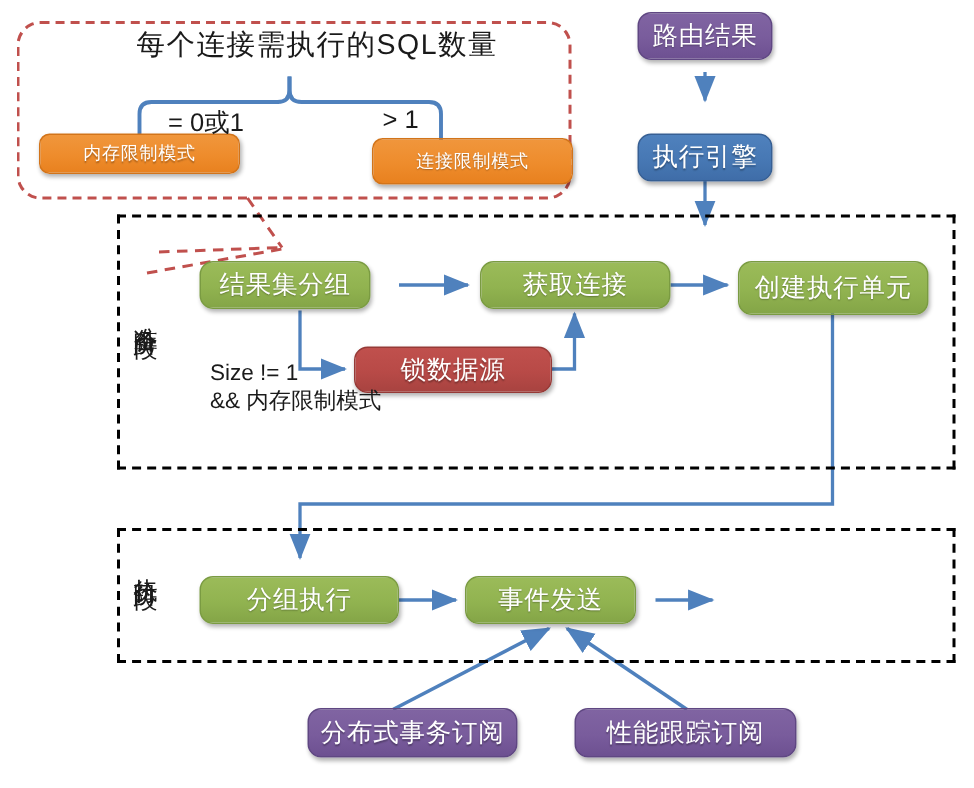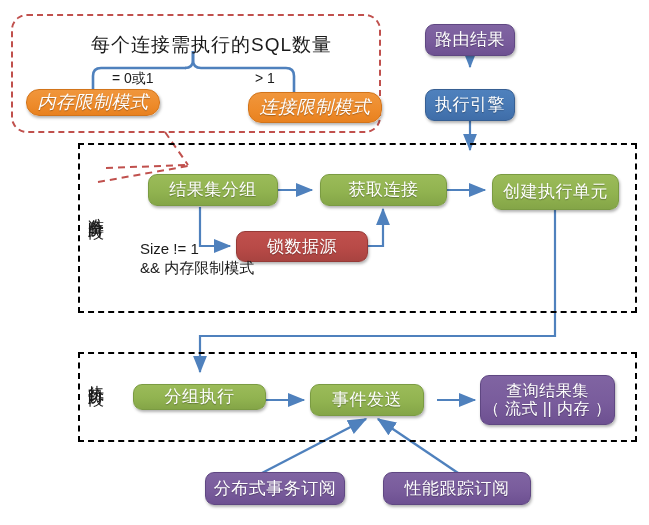--- a/index.html
+++ b/index.html
@@ -56,23 +56,22 @@
     border: 1px solid #375f93;
     margin-top: 8px;
   }
   .node.red {
     background: linear-gradient(180deg, #c0504d 0%, #b84a47 55%, #a84340 100%);
     border: 1px solid #963a37;
   }
   .node.orange {
     background: linear-gradient(180deg, #f0963c 0%, #ee8c2c 55%, #e8811f 100%);
     border: 1px solid #d2741a;
-    border-radius: 13px;
-    font-size: 18px;
-    font-style: italic;
+    border-radius: 7px;
+    font-size: 12px;
   }
   .node .l2 { display: block; }
 
   
   .phase-box {
     position: absolute;
     box-sizing: border-box;
     border: 2px dashed #000000;
     background: transparent;
     z-index: 1;
@@ -91,21 +90,21 @@
     position: absolute;
     color: #1a1a1a;
     z-index: 6;
     white-space: pre;
   }
   .callout-title {
     font-size: 19px;
     letter-spacing: 1px;
   }
   .branch-label {
-    font-size: 14px;
+    font-size: 17px;
   }
   .cond-label {
     font-size: 15px;
     line-height: 1.25;
     white-space: pre-line;
   }
   .phase-label {
     writing-mode: vertical-rl;
     font-size: 16px;
     letter-spacing: 2px;
@@ -179,59 +178,55 @@
 
     <g stroke="#c0504d" stroke-width="2" fill="none" stroke-dasharray="7,5">
       <path d="M165,132 L188,165"></path>
       <path d="M106,168 L188,165"></path>
       <path d="M98,182 L188,166"></path>
     </g>
   </svg>
 
   <div class="red-callout" style="left:11px; top:14px; width:370px; height:119px;"></div>
 
-  <div class="plain callout-title" style="left:91px; top:32px;">每个连接需执行的SQL数量</div>
+  <div class="plain callout-title" style="left:91px; top:17px;">每个连接需执行的SQL数量</div>
 
   <div class="plain branch-label" style="left:112px; top:70px;">= 0或1</div>
 
   <div class="plain branch-label" style="left:255px; top:70px;">&gt; 1</div>
 
   <div class="node orange" style="left:26px; top:89px; width:134px; height:27px;">内存限制模式</div>
 
   <div class="node orange" style="left:248px; top:92px; width:134px; height:31px;">连接限制模式</div>
 
-  <div class="node purple" style="left:425px; top:24px; width:90px; height:32px;">路由结果</div>
+  <div class="node purple" style="left:425px; top:8px; width:90px; height:32px;">路由结果</div>
 
   <div class="node blue" style="left:425px; top:81px; width:90px; height:32px;">执行引擎</div>
 
   <div class="phase-box" style="left:78px; top:143px; width:559px; height:170px;"></div>
 
   <div class="plain phase-label" style="left:88px; top:205px;">准备阶段</div>
 
-  <div class="node green" style="left:148px; top:174px; width:130px; height:32px;">结果集分组</div>
+  <div class="node green" style="left:133px; top:174px; width:114px; height:32px;">结果集分组</div>
 
   <div class="node green" style="left:320px; top:174px; width:127px; height:32px;">获取连接</div>
 
   <div class="node green" style="left:492px; top:174px; width:127px; height:36px;">创建执行单元</div>
 
   <div class="node red" style="left:236px; top:231px; width:132px; height:31px;">锁数据源</div>
 
   <div class="plain cond-label" style="left:140px; top:240px;">Size != 1
 &amp;&amp; 内存限制模式</div>
 
   <div class="phase-box" style="left:78px; top:352px; width:559px; height:90px;"></div>
 
   <div class="plain phase-label" style="left:88px; top:372px;">执行阶段</div>
 
-  <div class="node green" style="left:133px; top:384px; width:133px; height:26px;">分组执行</div>
+  <div class="node green" style="left:133px; top:384px; width:133px; height:32px;">分组执行</div>
 
   <div class="node green" style="left:310px; top:384px; width:114px; height:32px;">事件发送</div>
 
-  <div class="node purple" style="left:480px; top:375px; width:135px; height:50px; flex-direction:column; font-size:16px;">
-    <span class="l2">查询结果集</span>
-    <span class="l2">（ 流式 || 内存 ）</span>
-  </div>
 
   <div class="node purple" style="left:205px; top:472px; width:140px; height:33px;">分布式事务订阅</div>
 
   <div class="node purple" style="left:383px; top:472px; width:148px; height:33px;">性能跟踪订阅</div>
 
 </div>
 
 </body></html>

